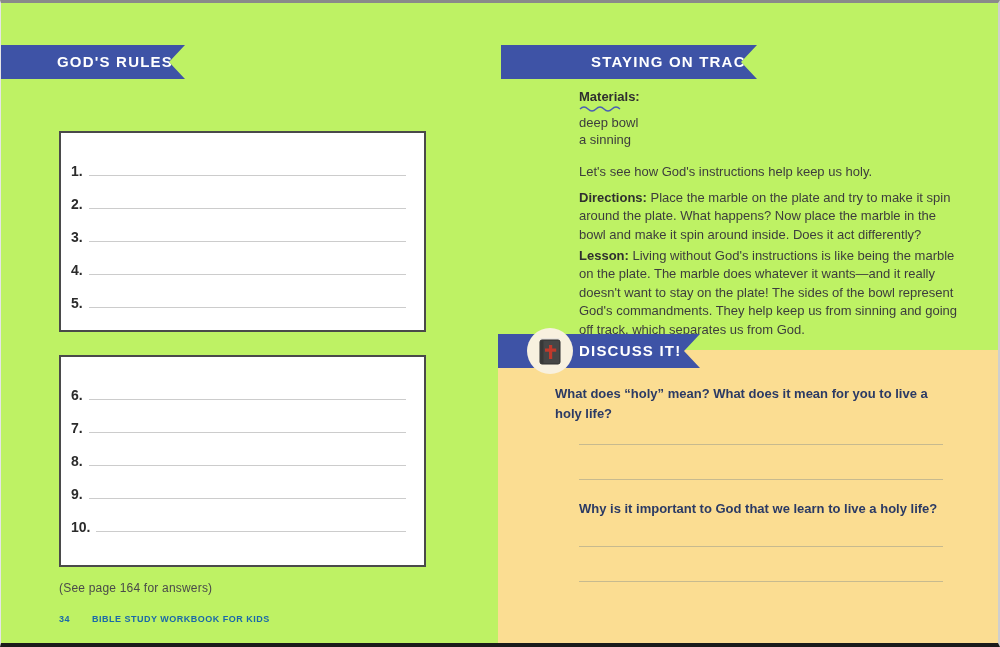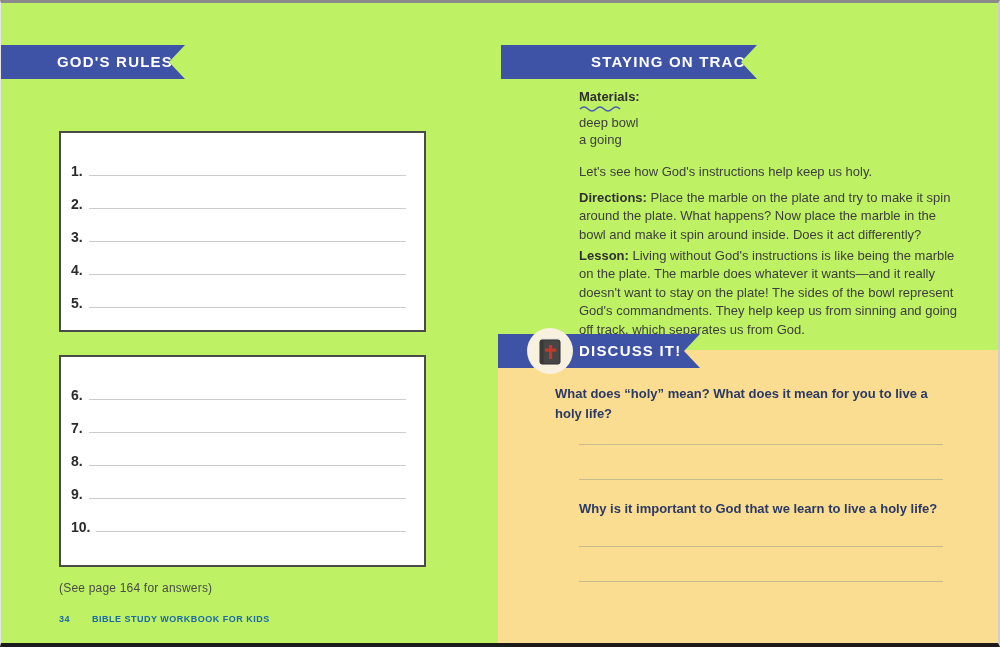--- a/index.html
+++ b/index.html
@@ -128,21 +128,21 @@
     <span>STAYING ON TRACK</span>
   </div>
 
   <div class="abs materials">
     <span class="materials-label">Materials:</span>
     <svg class="wavy" width="46" height="6" viewBox="0 0 46 6">
       <path d="M1 3 q4 -4 8 0 t8 0 t8 0 t8 0 t8 0" stroke="#4a5fb5" stroke-width="1.4" fill="none"></path>
     </svg>
     <div class="materials-list">
       <div>deep bowl</div>
-      <div>a going</div>
+      <div>a sinning</div>
     </div>
   </div>
 
   <div class="abs copy lets-see">Let's see how God's instructions help keep us holy.</div>
 
   <div class="abs copy para-directions">
     <span class="lead">Directions:</span><span> Place the marble on the plate and try to make it spin around the plate. What happens? Now place the marble in the bowl and make it spin around inside. Does it act differently?</span>
   </div>
 
   <div class="abs copy para-lesson">

